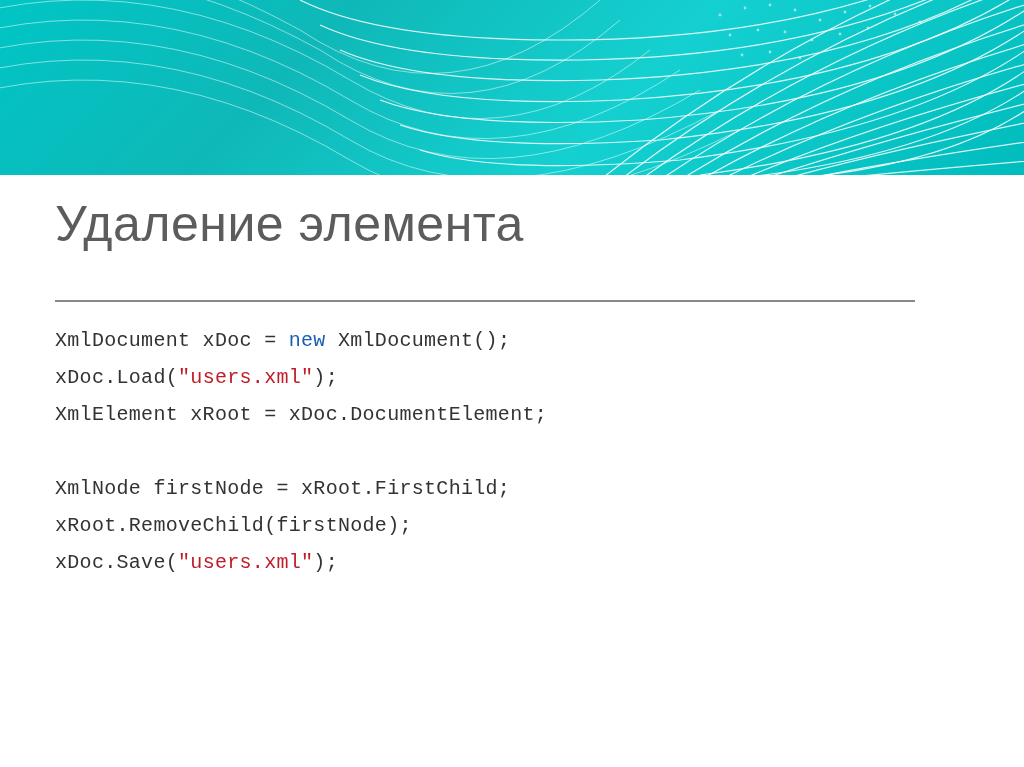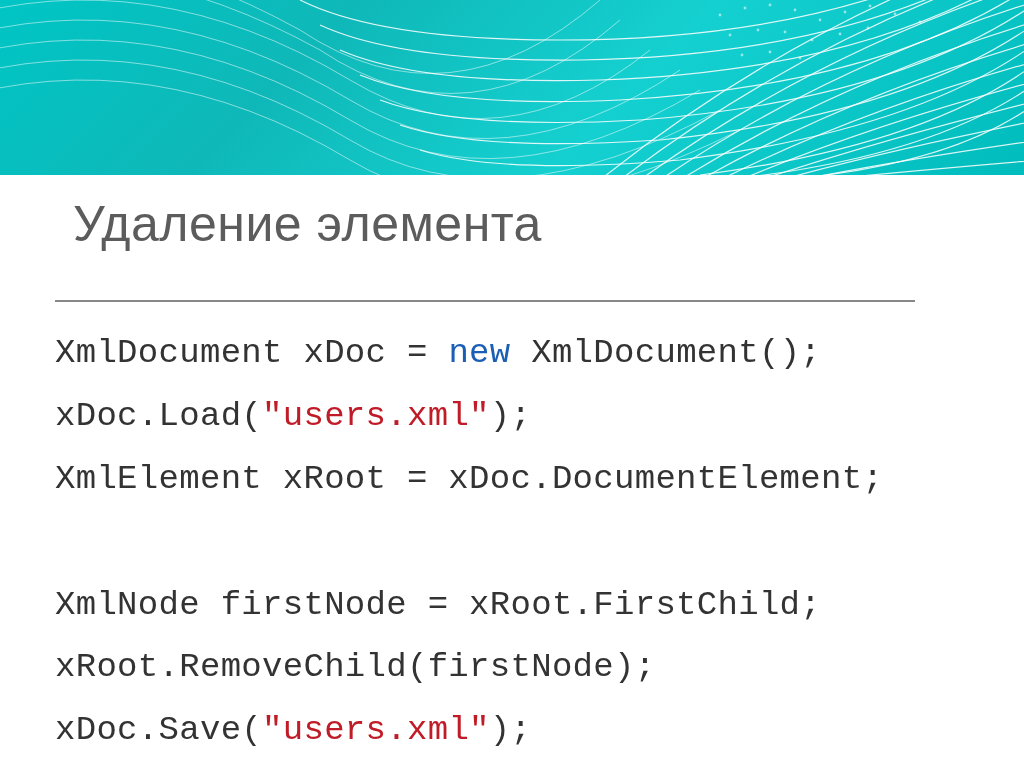--- a/index.html
+++ b/index.html
@@ -27,31 +27,30 @@
     left: 0;
   }
   .title {
     position: absolute;
     top: 195px;
     left: 55px;
     font-size: 50px;
     font-weight: 300;
     color: #5c5c5c;
     letter-spacing: 0.5px;
-    margin-left: 18px;
   }
   .code-box {
     position: absolute;
     top: 300px;
     left: 55px;
     width: 860px;
     border-top: 2px solid #888;
     padding-top: 20px;
     font-family: Consolas, "Courier New", monospace;
-    font-size: 34px;
+    font-size: 20px;
     line-height: 1.85;
     color: #333;
     white-space: pre;
     letter-spacing: 0.3px;
   }
   .kw { color: #1a5fb4; }
   .str { color: #c01c28; }
 </style>
 </head>
 <body>

